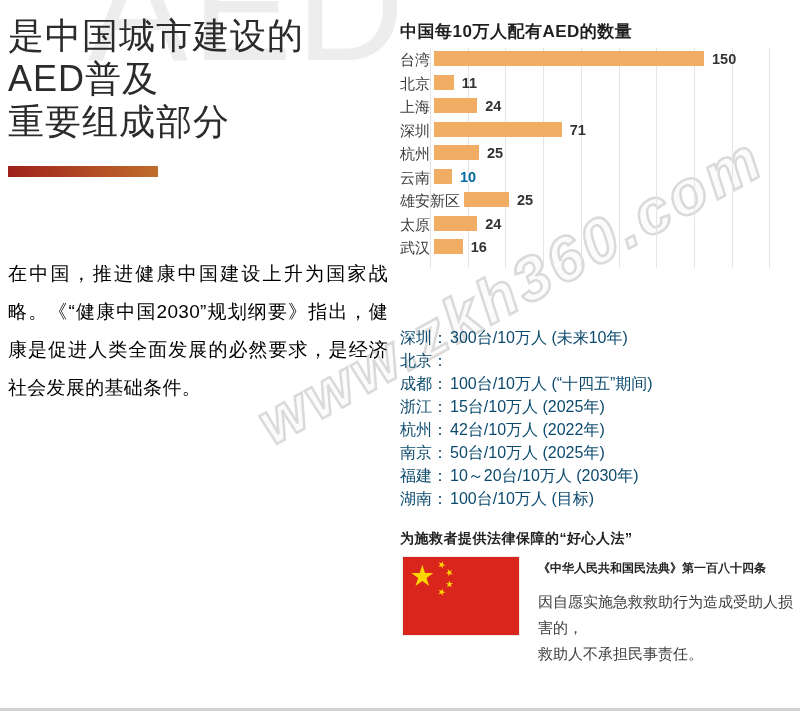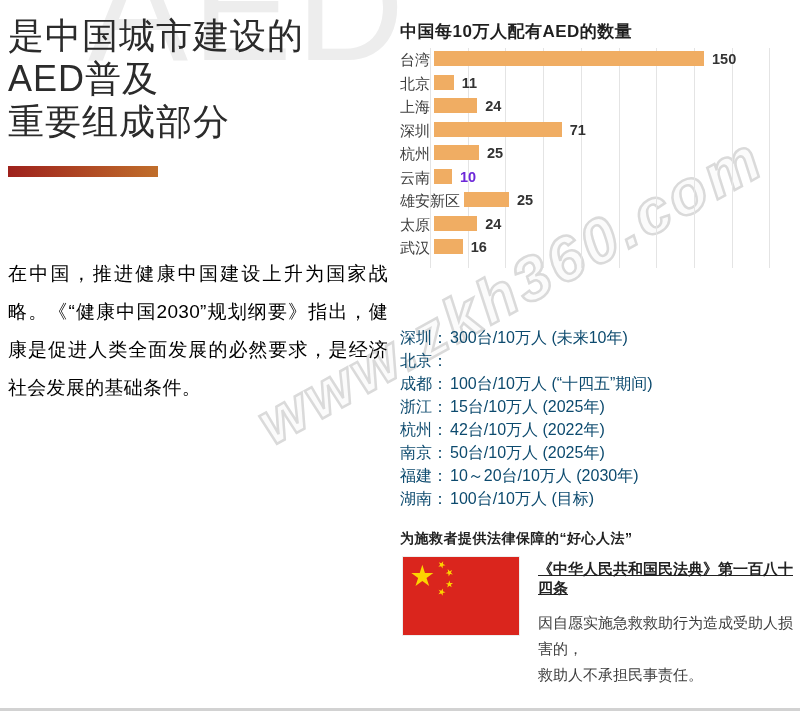--- a/index.html
+++ b/index.html
@@ -50,21 +50,21 @@
   .std-heading { position:absolute; left:0; top:284px; font-size:17.5px; font-weight:bold; line-height:24px; color:#222; letter-spacing:0.3px; }
   .std-list { position:absolute; left:0; top:328px; width:398px; }
   .std-item { height:23px; display:flex; align-items:flex-start; font-size:16px; color:#0c4a6e; }
   .std-region { flex:0 0 50px; white-space:nowrap; }
   .std-value { flex:1; white-space:nowrap; }
   
   .law-heading { position:absolute; left:0; top:530px; font-size:14px; font-weight:bold; color:#222; letter-spacing:0.5px; }
   .law-row { position:absolute; left:2px; top:556px; display:flex; }
   .flag { width:118px; height:80px; border:1px solid #eeeeee; flex:0 0 auto; }
   .law-text { margin-left:18px; padding-top:4px; }
-  .law-source { font-size:15px; font-weight:bold; color:#222;text-decoration:underline; }
+  .law-source { font-size:12px; font-weight:bold; color:#222; }
   .law-body { margin-top:12px; font-size:15px; line-height:26px; color:#3d3d3d; }
 </style>
 </head>
 <body>
 
 <div class="wm-aed">AED</div>
 <div class="wm-diag">www.zkh360.com</div>
 <div class="bottom-line"></div>
 
 <div class="left-col">
@@ -104,21 +104,21 @@
           <div class="bar-value" style="color: rgb(51, 51, 51);">71</div>
         </div>
         <div class="chart-row">
           <div class="bar-label">杭州</div>
           <div class="bar" style="width: 45px; background: rgb(240, 173, 99);"></div>
           <div class="bar-value" style="color: rgb(51, 51, 51);">25</div>
         </div>
         <div class="chart-row">
           <div class="bar-label">云南</div>
           <div class="bar" style="width: 18px; background: rgb(240, 173, 99);"></div>
-          <div class="bar-value" style="color: #6d28d9;">10</div>
+          <div class="bar-value" style="color: #0369a1;">10</div>
         </div>
         <div class="chart-row">
           <div class="bar-label">雄安新区</div>
           <div class="bar" style="width: 45px; background: rgb(240, 173, 99);"></div>
           <div class="bar-value" style="color: rgb(51, 51, 51);">25</div>
         </div>
         <div class="chart-row">
           <div class="bar-label">太原</div>
           <div class="bar" style="width: 43.2px; background: rgb(240, 173, 99);"></div>
           <div class="bar-value" style="color: rgb(51, 51, 51);">24</div>

